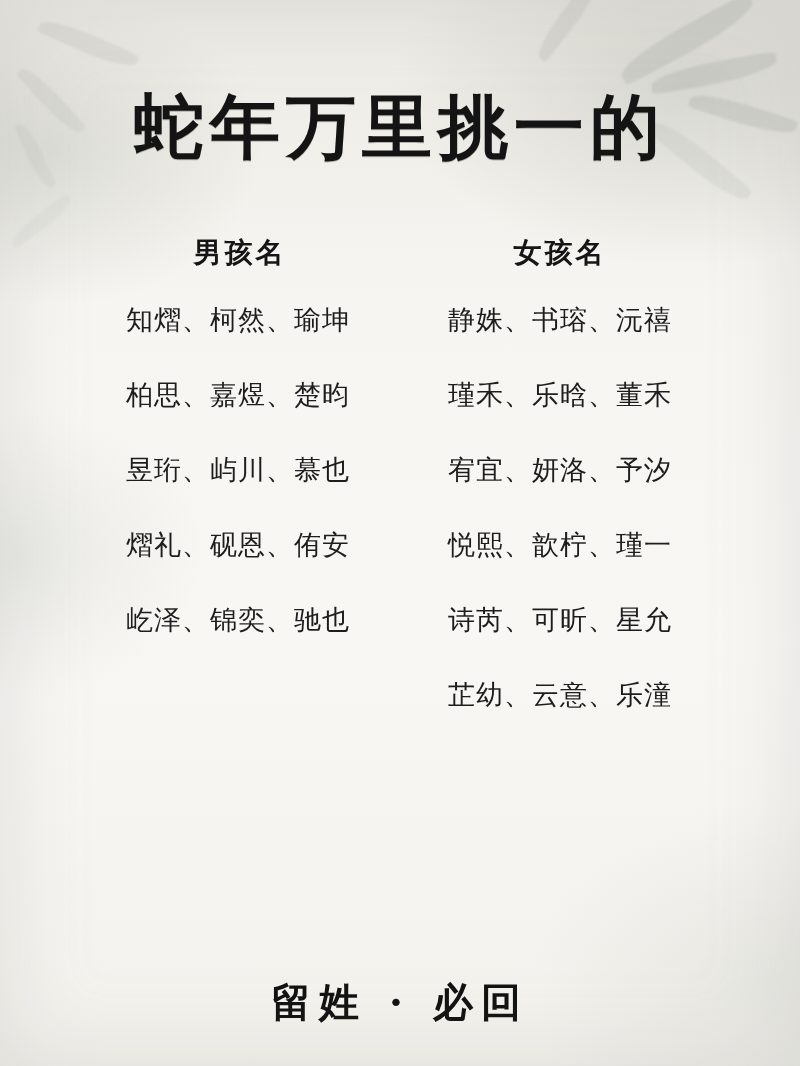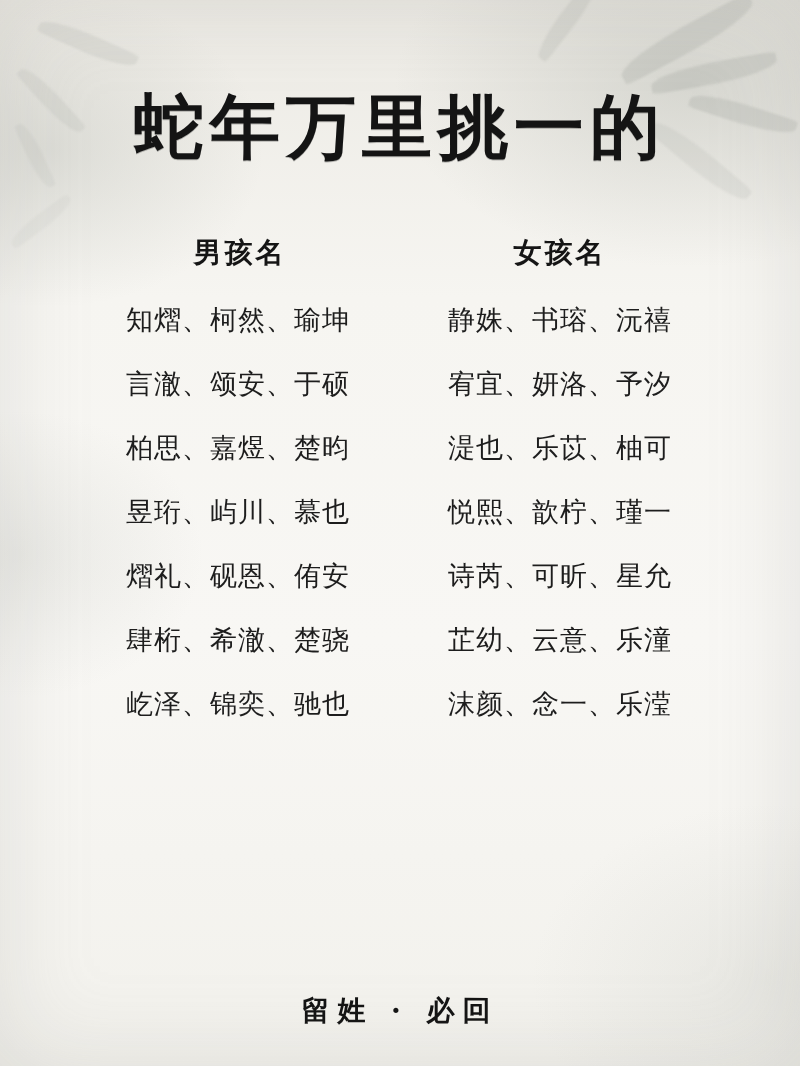--- a/index.html
+++ b/index.html
@@ -85,29 +85,29 @@
     height: 42px;
     display: flex;
     align-items: center;
     justify-content: center;
     white-space: nowrap;
   }
   .col.left .row { margin-left: -4px; }
   .rows {
     display: flex;
     flex-direction: column;
-    gap: 22px;
+    gap: 33px;
   }
   .footer {
     position: absolute;
     left: 0;
     right: 0;
     bottom: 36px;
     text-align: center;
-    font-size: 28px;
+    font-size: 40px;
     font-weight: 700;
     letter-spacing: 8px;
     color: #121212;
   }
   .vignette {
     position: absolute;
     inset: 0;
     pointer-events: none;
     box-shadow: inset 0 0 90px rgba(150,150,144,0.22);
   }
@@ -127,39 +127,36 @@
   <div class="leaf l9"></div>
 
   <div class="title">蛇年万里挑一的</div>
 
   <div class="columns">
 
     <div class="col left">
       <div class="col-head">男孩名</div>
       <div class="rows">
         <div class="row">知熠、柯然、瑜坤</div>
-        <div class="row">言澈、颂安、于硕</div>
         <div class="row">柏思、嘉煜、楚昀</div>
         <div class="row">昱珩、屿川、慕也</div>
         <div class="row">熠礼、砚恩、侑安</div>
-        <div class="row">肆桁、希澈、楚骁</div>
         <div class="row">屹泽、锦奕、驰也</div>
       </div>
     </div>
 
     <div class="col right">
       <div class="col-head">女孩名</div>
       <div class="rows">
         <div class="row">静姝、书瑢、沅禧</div>
+        <div class="row">瑾禾、乐晗、董禾</div>
         <div class="row">宥宜、妍洛、予汐</div>
-        <div class="row">湜也、乐苡、柚可</div>
         <div class="row">悦熙、歆柠、瑾一</div>
         <div class="row">诗芮、可昕、星允</div>
         <div class="row">芷幼、云意、乐潼</div>
-        <div class="row">沫颜、念一、乐滢</div>
       </div>
     </div>
 
   </div>
 
   <div class="footer">留姓 · 必回</div>
   <div class="vignette"></div>
 </div>
 
 </body></html>

